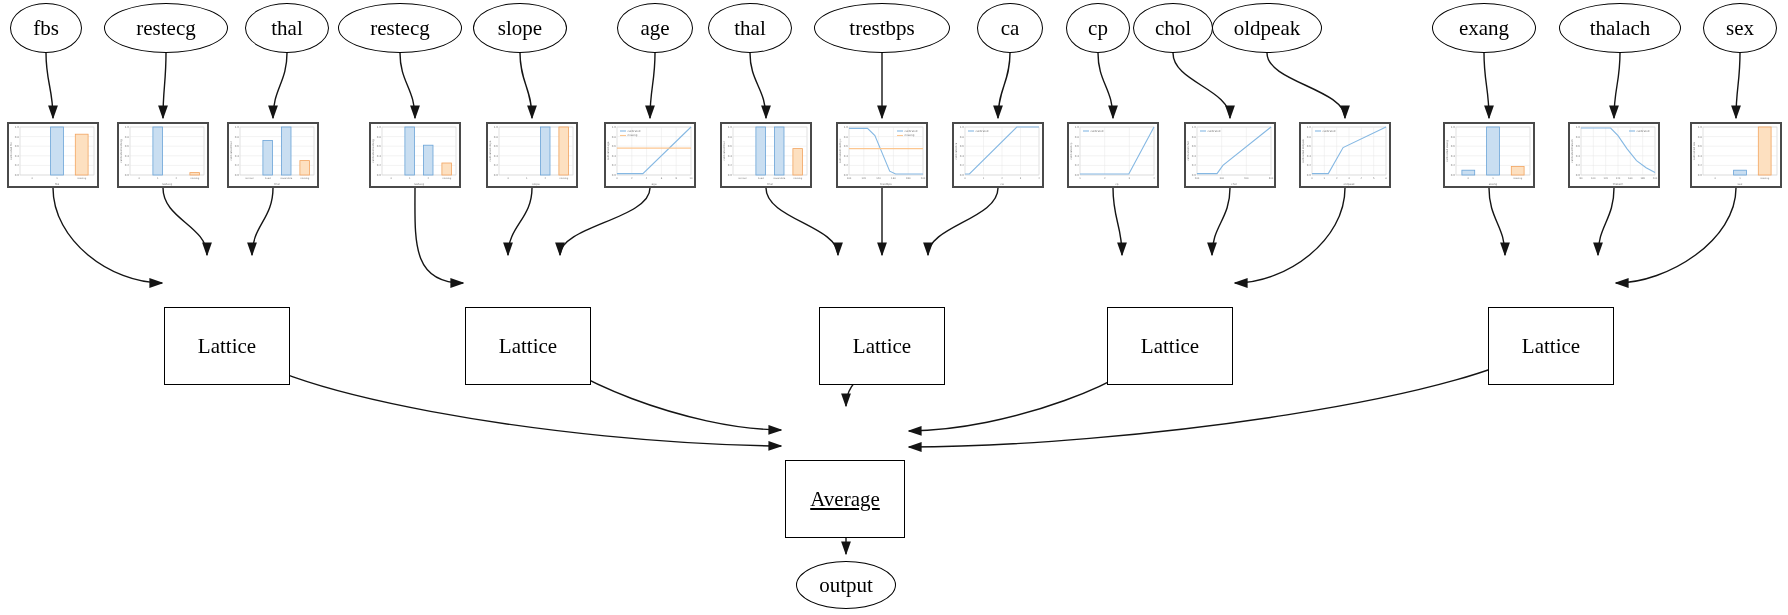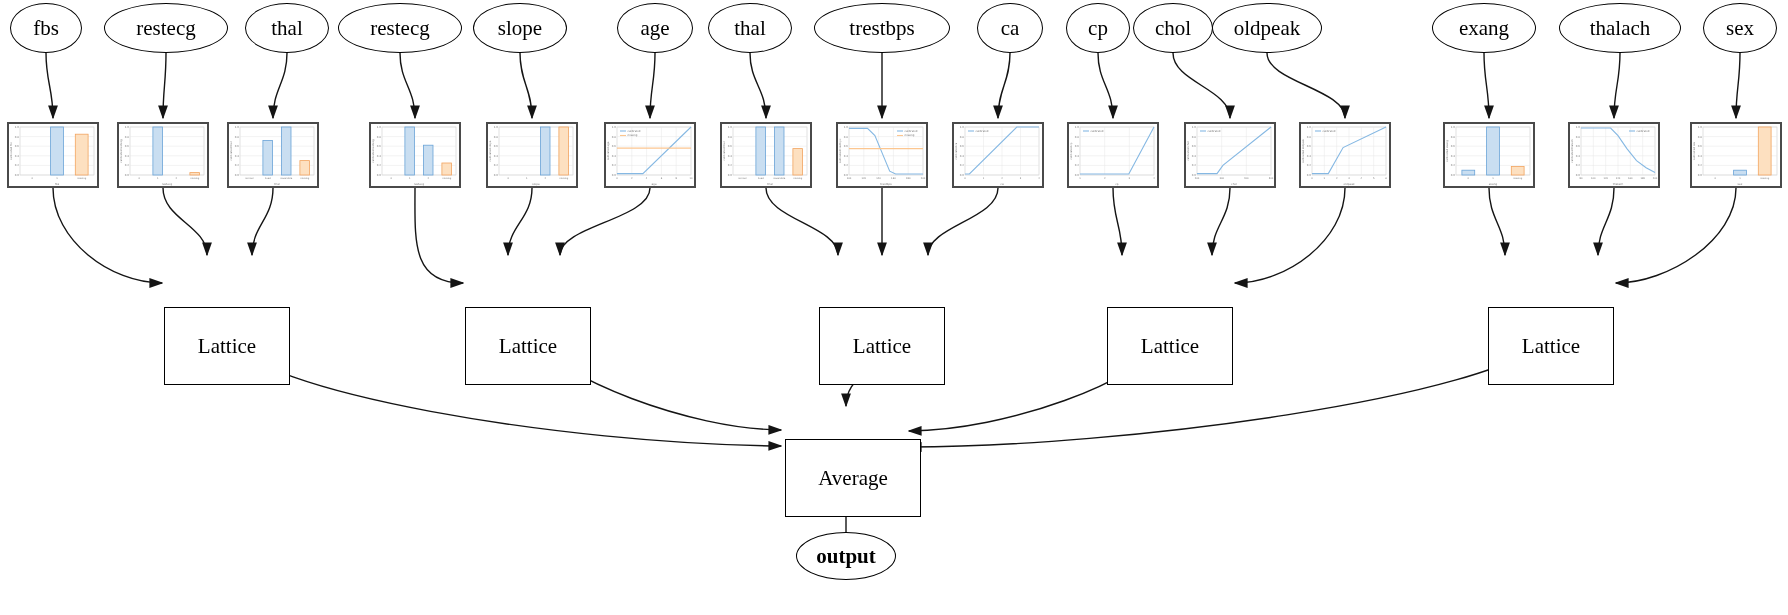--- a/index.html
+++ b/index.html
@@ -543,19 +543,19 @@
     </div>
     <div class="node box" style="left: 819px; top: 259px; width: 126px; height: 78px;">
       <span>Lattice</span>
     </div>
     <div class="node box" style="left: 1107px; top: 259px; width: 126px; height: 78px;">
       <span>Lattice</span>
     </div>
     <div class="node box" style="left: 1488px; top: 259px; width: 126px; height: 78px;">
       <span>Lattice</span>
     </div>
-    <div class="node box" style="left: 785px; top: 391px; width: 136px; height: 78px;">
+    <div class="node box" style="left: 785px; top: 412px; width: 120px; height: 78px; text-decoration: underline;">
       <span>Average</span>
     </div>
-    <div class="node ellipse" style="left: 796px; top: 532px; width: 100px; height: 48px; font-weight: bold;">
+    <div class="node ellipse" style="left: 796px; top: 561px; width: 100px; height: 48px;">
       <span>output</span>
     </div>
   </div>
 
 </body></html>

